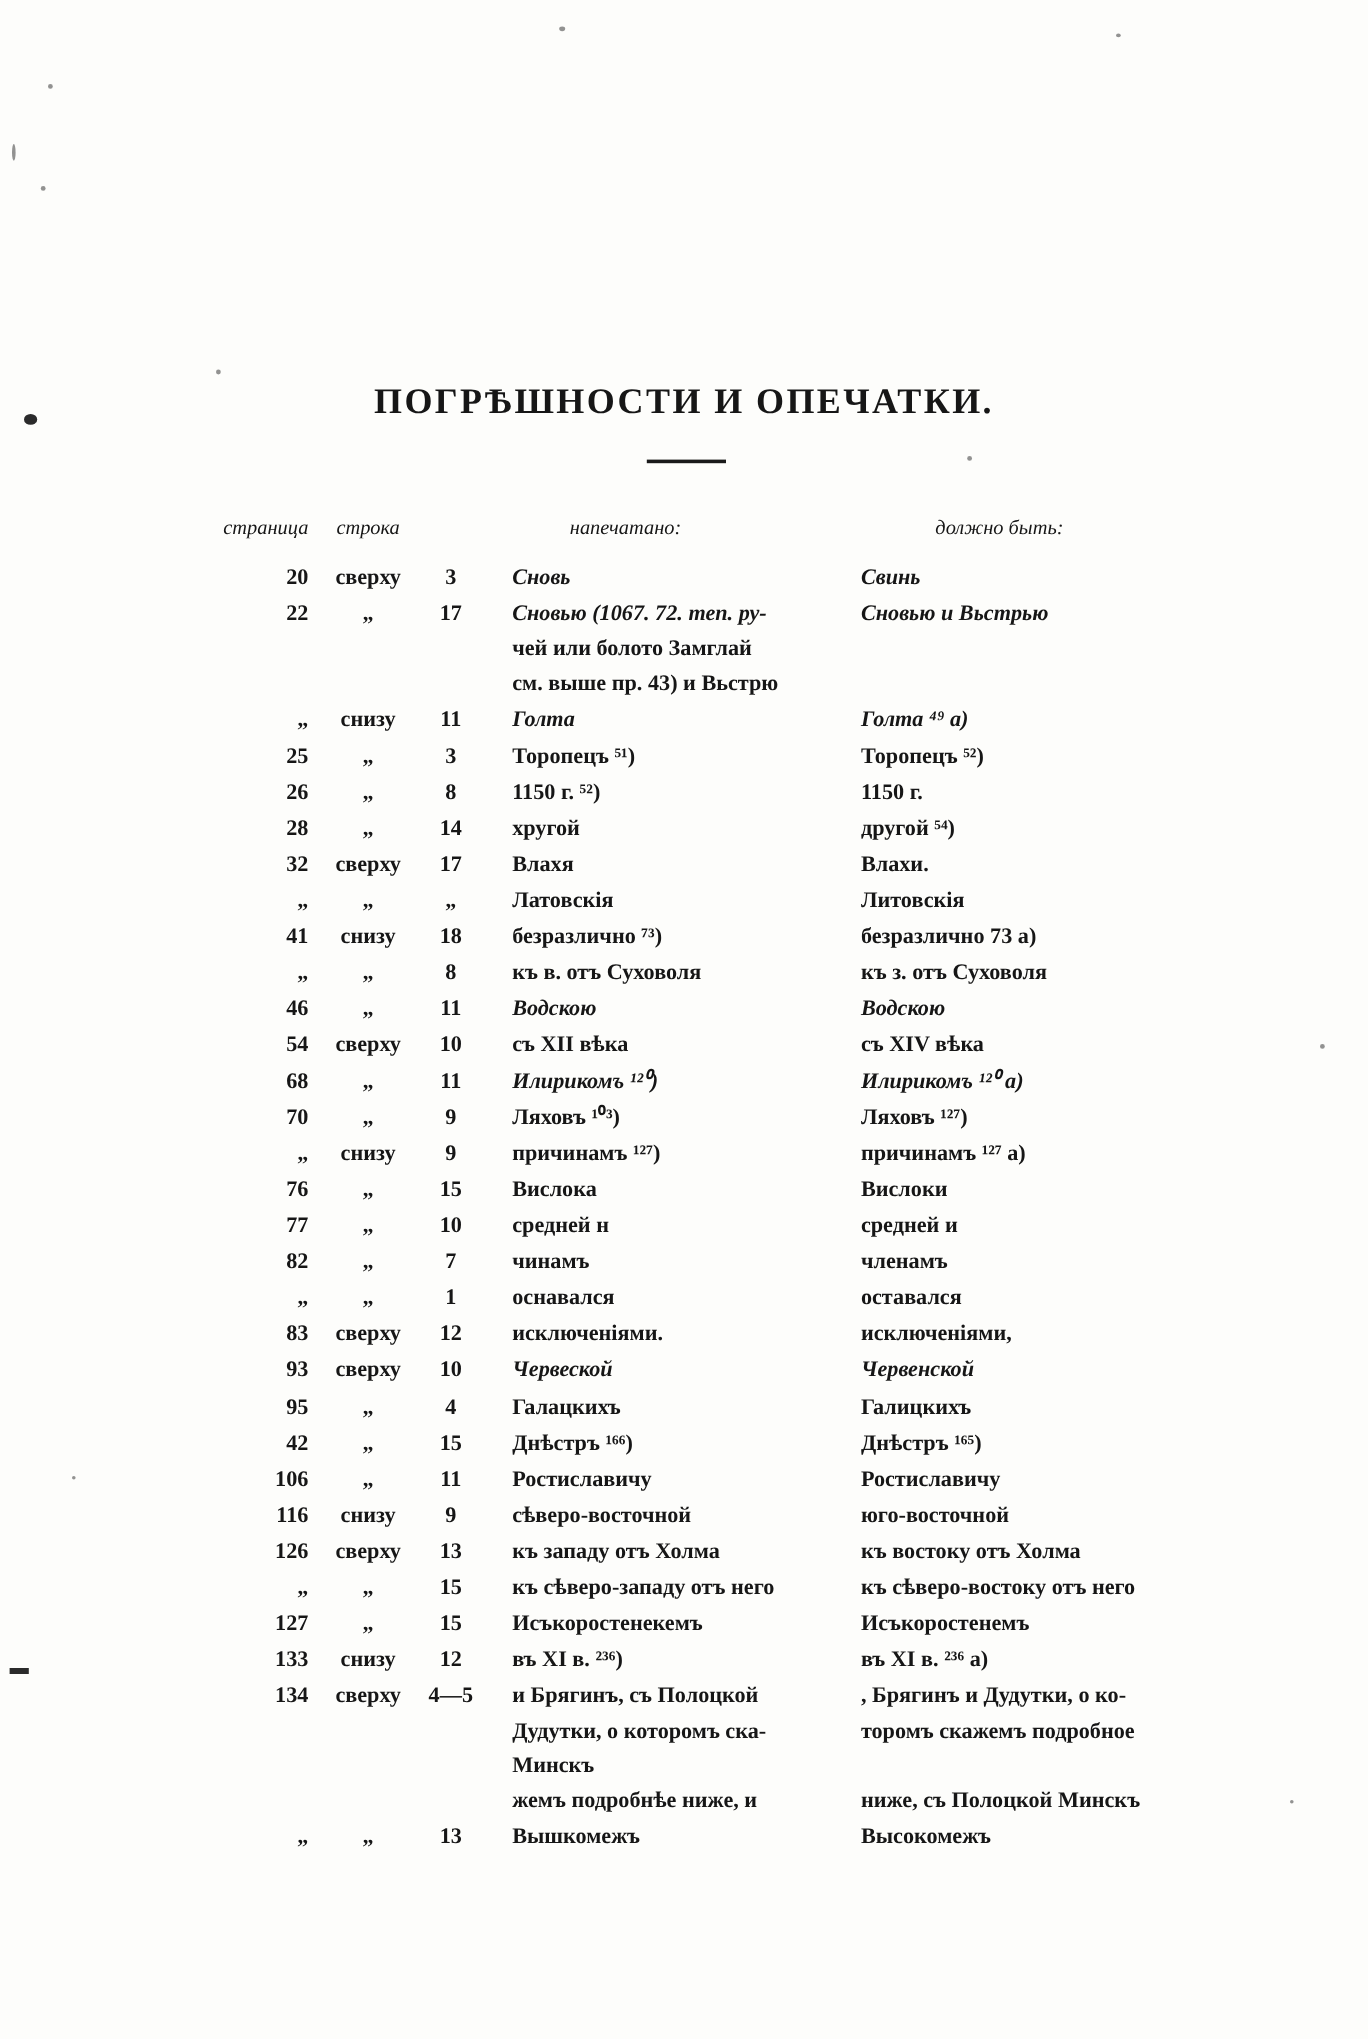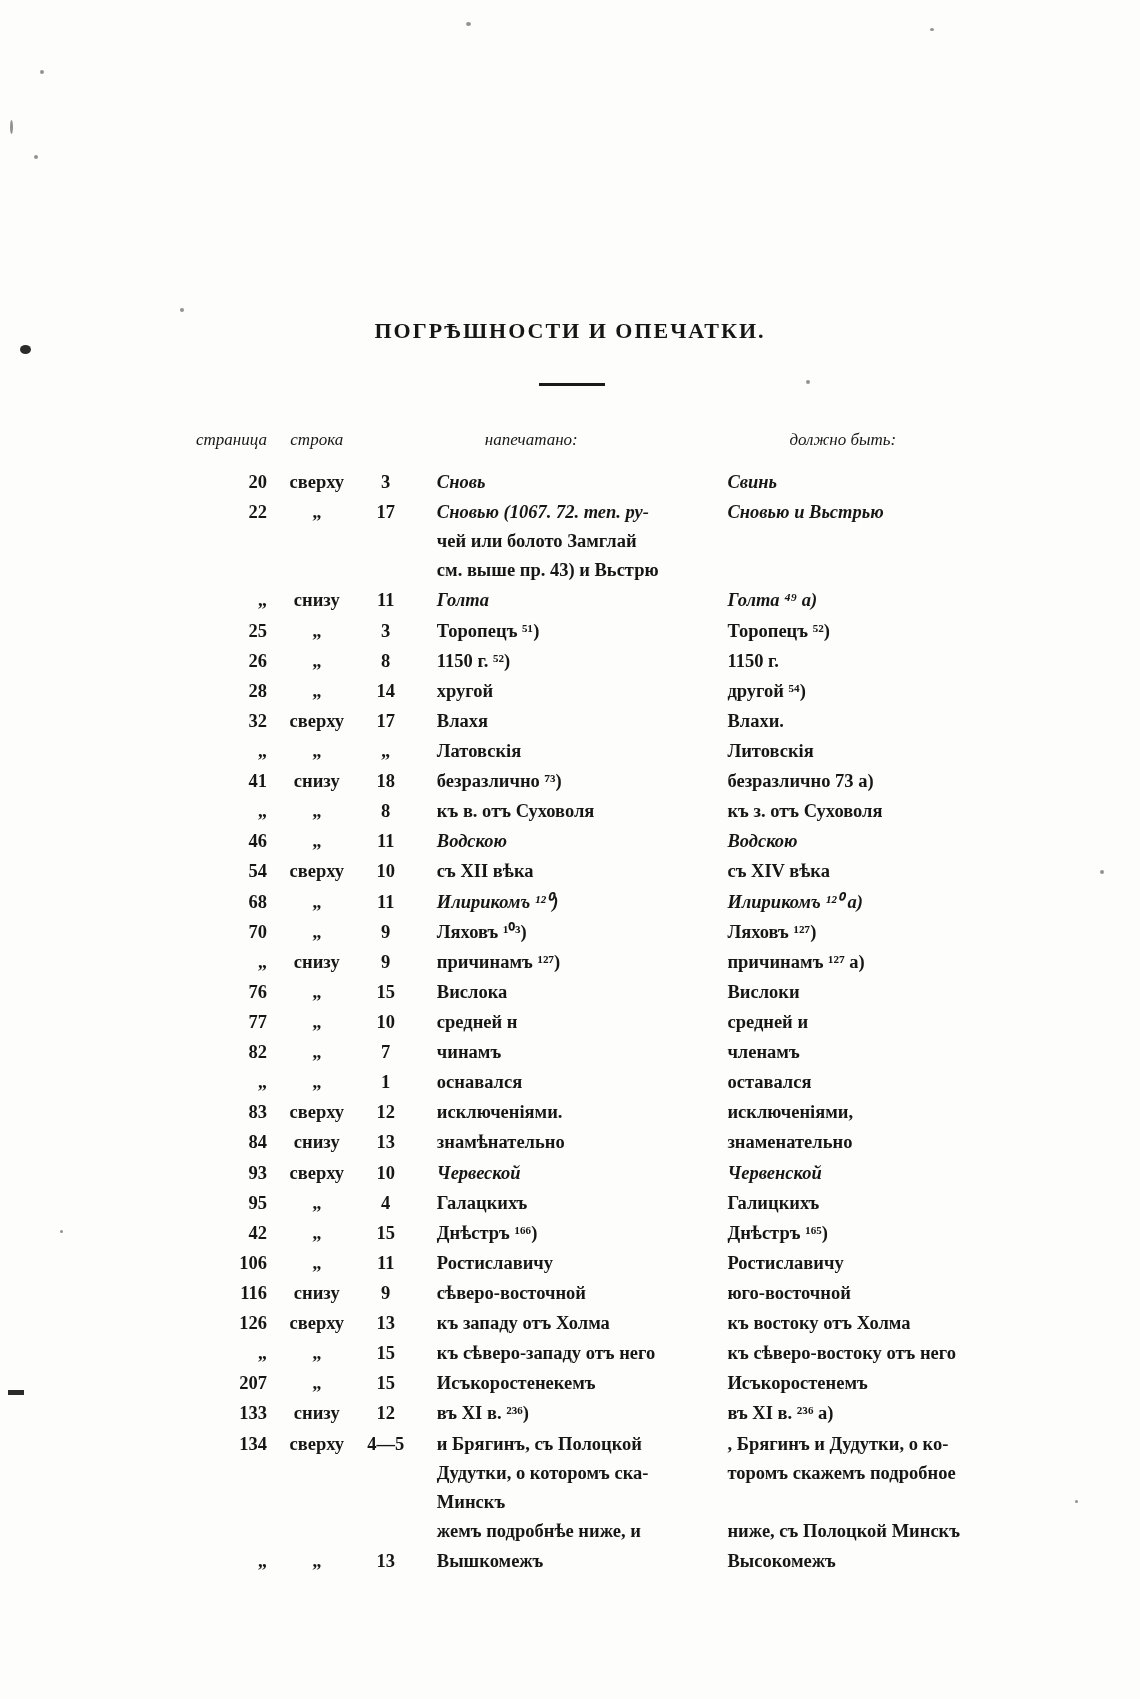--- a/index.html
+++ b/index.html
@@ -27,38 +27,38 @@
     position: absolute;
     background: #2b2b2b;
   }
 
   .title {
     position: absolute;
     top: 318px;
     left: 0;
     width: 1140px;
     text-align: center;
-    font-size: 22px;
+    font-size: 30px;
     letter-spacing: 2px;
     font-weight: 700;
     font-family: "Liberation Serif", serif;
   }
   .rule {
     position: absolute;
     top: 383px;
     left: 539px;
     width: 66px;
     height: 3px;
     background: #1a1a1a;
   }
 
   .table {
     position: absolute;
     top: 430px;
-    left: 196px;
+    left: 186px;
     width: 820px;
     font-size: 18.5px;
   }
   table {
     border-collapse: collapse;
     width: 100%;
   }
   th, td {
     padding: 0;
     vertical-align: top;
@@ -274,27 +274,20 @@
             <td class="c-should">оставался</td>
           </tr>
           <tr>
             <td class="c-page">83</td>
             <td class="c-dir">сверху</td>
             <td class="c-line">12</td>
             <td class="c-printed">исключеніями.</td>
             <td class="c-should">исключеніями,</td>
           </tr>
           <tr>
-            <td class="c-page">84</td>
-            <td class="c-dir">снизу</td>
-            <td class="c-line">13</td>
-            <td class="c-printed">знамѣнательно</td>
-            <td class="c-should">знаменательно</td>
-          </tr>
-          <tr>
             <td class="c-page">93</td>
             <td class="c-dir">сверху</td>
             <td class="c-line">10</td>
             <td class="c-printed ital">Червеской</td>
             <td class="c-should ital">Червенской</td>
           </tr>
           <tr>
             <td class="c-page">95</td>
             <td class="c-dir">„</td>
             <td class="c-line">4</td>
@@ -330,21 +323,21 @@
             <td class="c-should">къ востоку отъ Холма</td>
           </tr>
           <tr>
             <td class="c-page">„</td>
             <td class="c-dir">„</td>
             <td class="c-line">15</td>
             <td class="c-printed">къ сѣверо-западу отъ него</td>
             <td class="c-should">къ сѣверо-востоку отъ него</td>
           </tr>
           <tr>
-            <td class="c-page">207</td>
+            <td class="c-page">127</td>
             <td class="c-dir">„</td>
             <td class="c-line">15</td>
             <td class="c-printed">Исъкоростенекемъ</td>
             <td class="c-should">Исъкоростенемъ</td>
           </tr>
           <tr>
             <td class="c-page">133</td>
             <td class="c-dir">снизу</td>
             <td class="c-line">12</td>
             <td class="c-printed">въ XI в. ²³⁶)</td>

